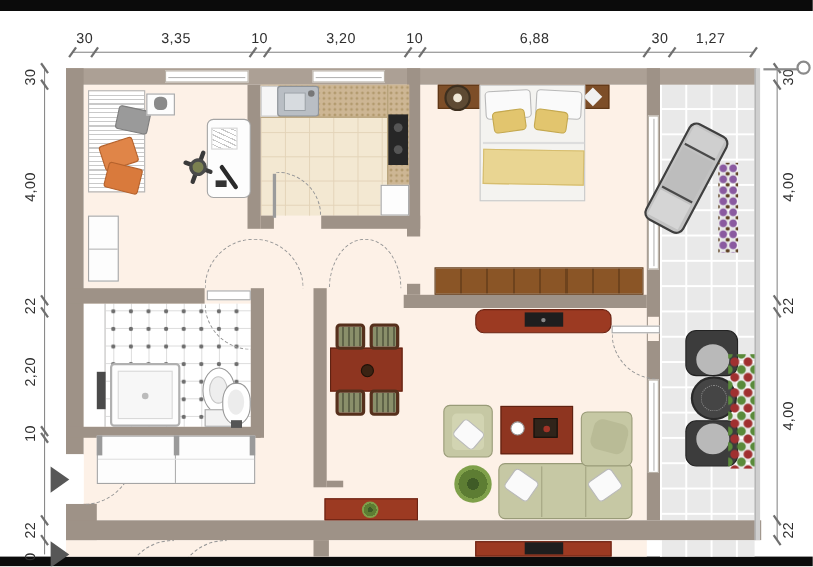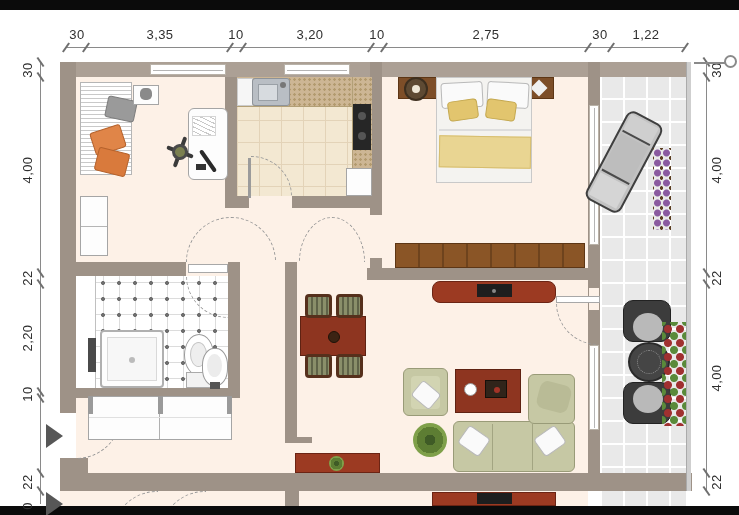--- a/index.html
+++ b/index.html
@@ -75,23 +75,23 @@
   <div class="tickT" style="left:383px;top:42px;"></div>
   <div class="tickT" style="left:587px;top:42px;"></div>
   <div class="tickT" style="left:610px;top:42px;"></div>
   <div class="tickT" style="left:684px;top:42px;"></div>
 
   <div class="dlab" style="left:55px;top:27px;">30</div>
   <div class="dlab" style="left:138px;top:27px;">3,35</div>
   <div class="dlab" style="left:214px;top:27px;">10</div>
   <div class="dlab" style="left:288px;top:27px;">3,20</div>
   <div class="dlab" style="left:355px;top:27px;">10</div>
-  <div class="dlab" style="left:464px;top:27px;">2,75</div>
+  <div class="dlab" style="left:464px;top:27px;">6,88</div>
   <div class="dlab" style="left:578px;top:27px;">30</div>
-  <div class="dlab" style="left:624px;top:27px;">1,22</div>
+  <div class="dlab" style="left:624px;top:27px;">1,27</div>
 
   <div class="tickS" style="left:35px;top:61px;"></div>
   <div class="tickS" style="left:35px;top:76px;"></div>
   <div class="tickS" style="left:35px;top:272px;"></div>
   <div class="tickS" style="left:35px;top:283px;"></div>
   <div class="tickS" style="left:35px;top:391px;"></div>
   <div class="tickS" style="left:35px;top:397px;"></div>
   <div class="tickS" style="left:35px;top:472px;"></div>
   <div class="tickS" style="left:35px;top:490px;"></div>
 

